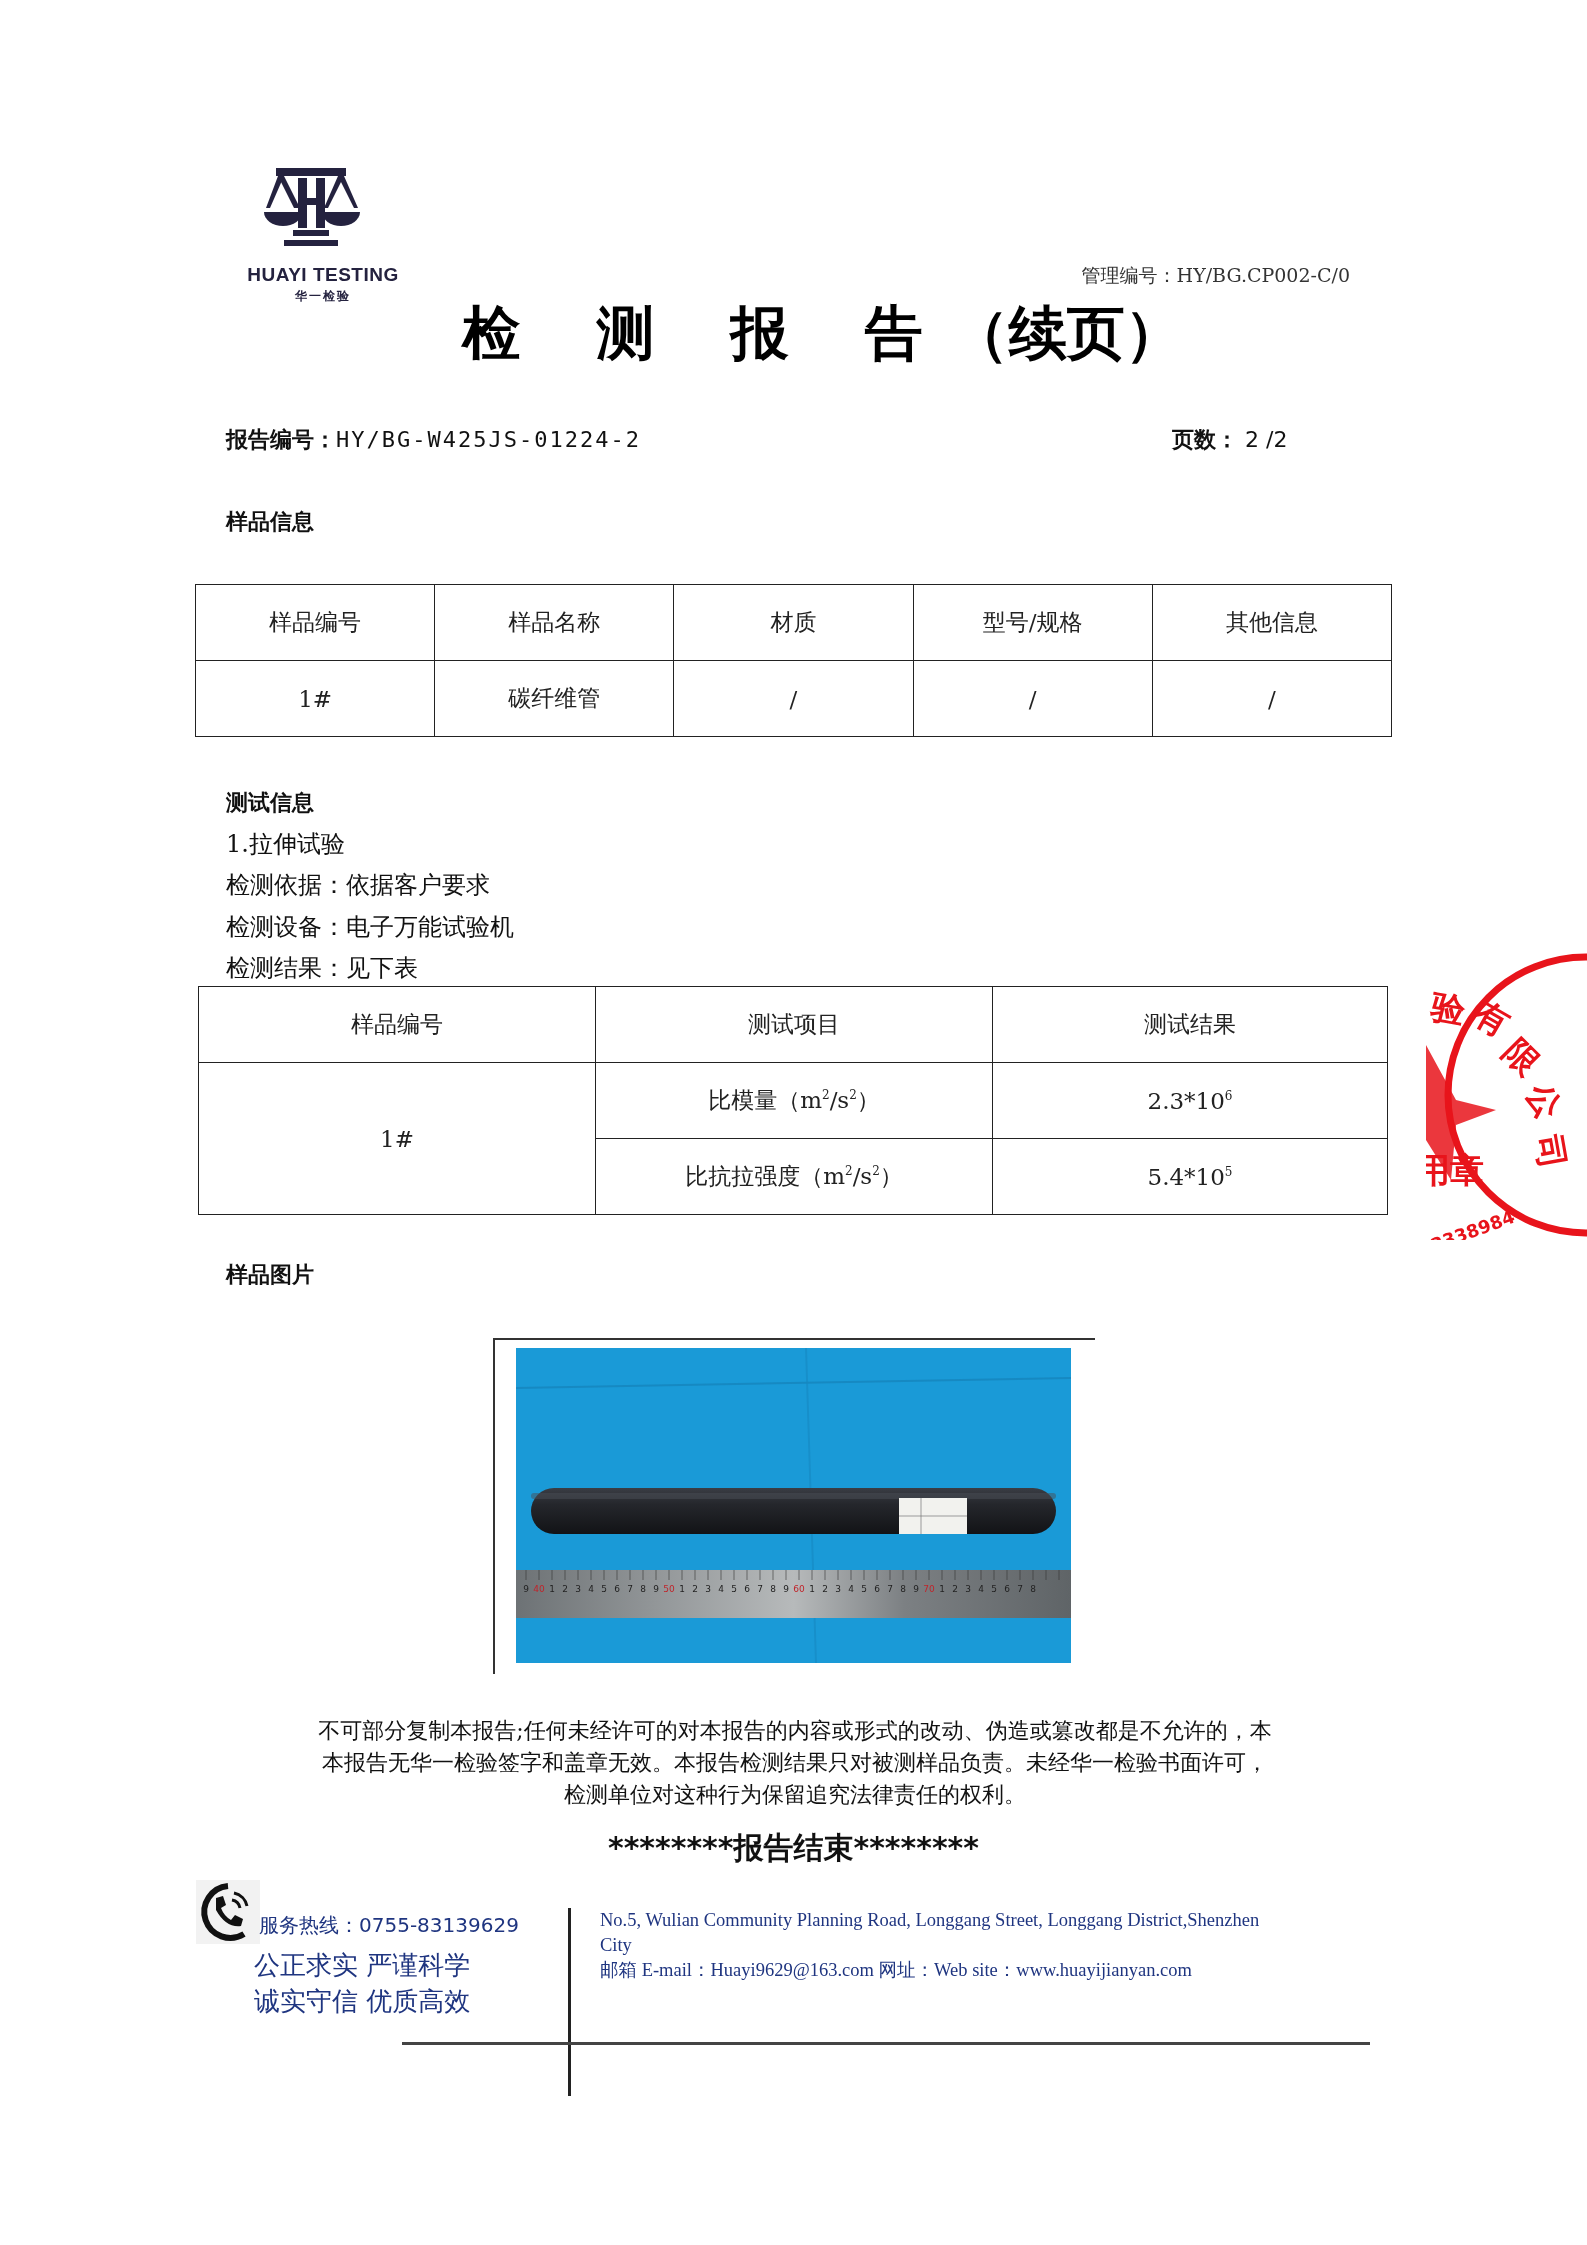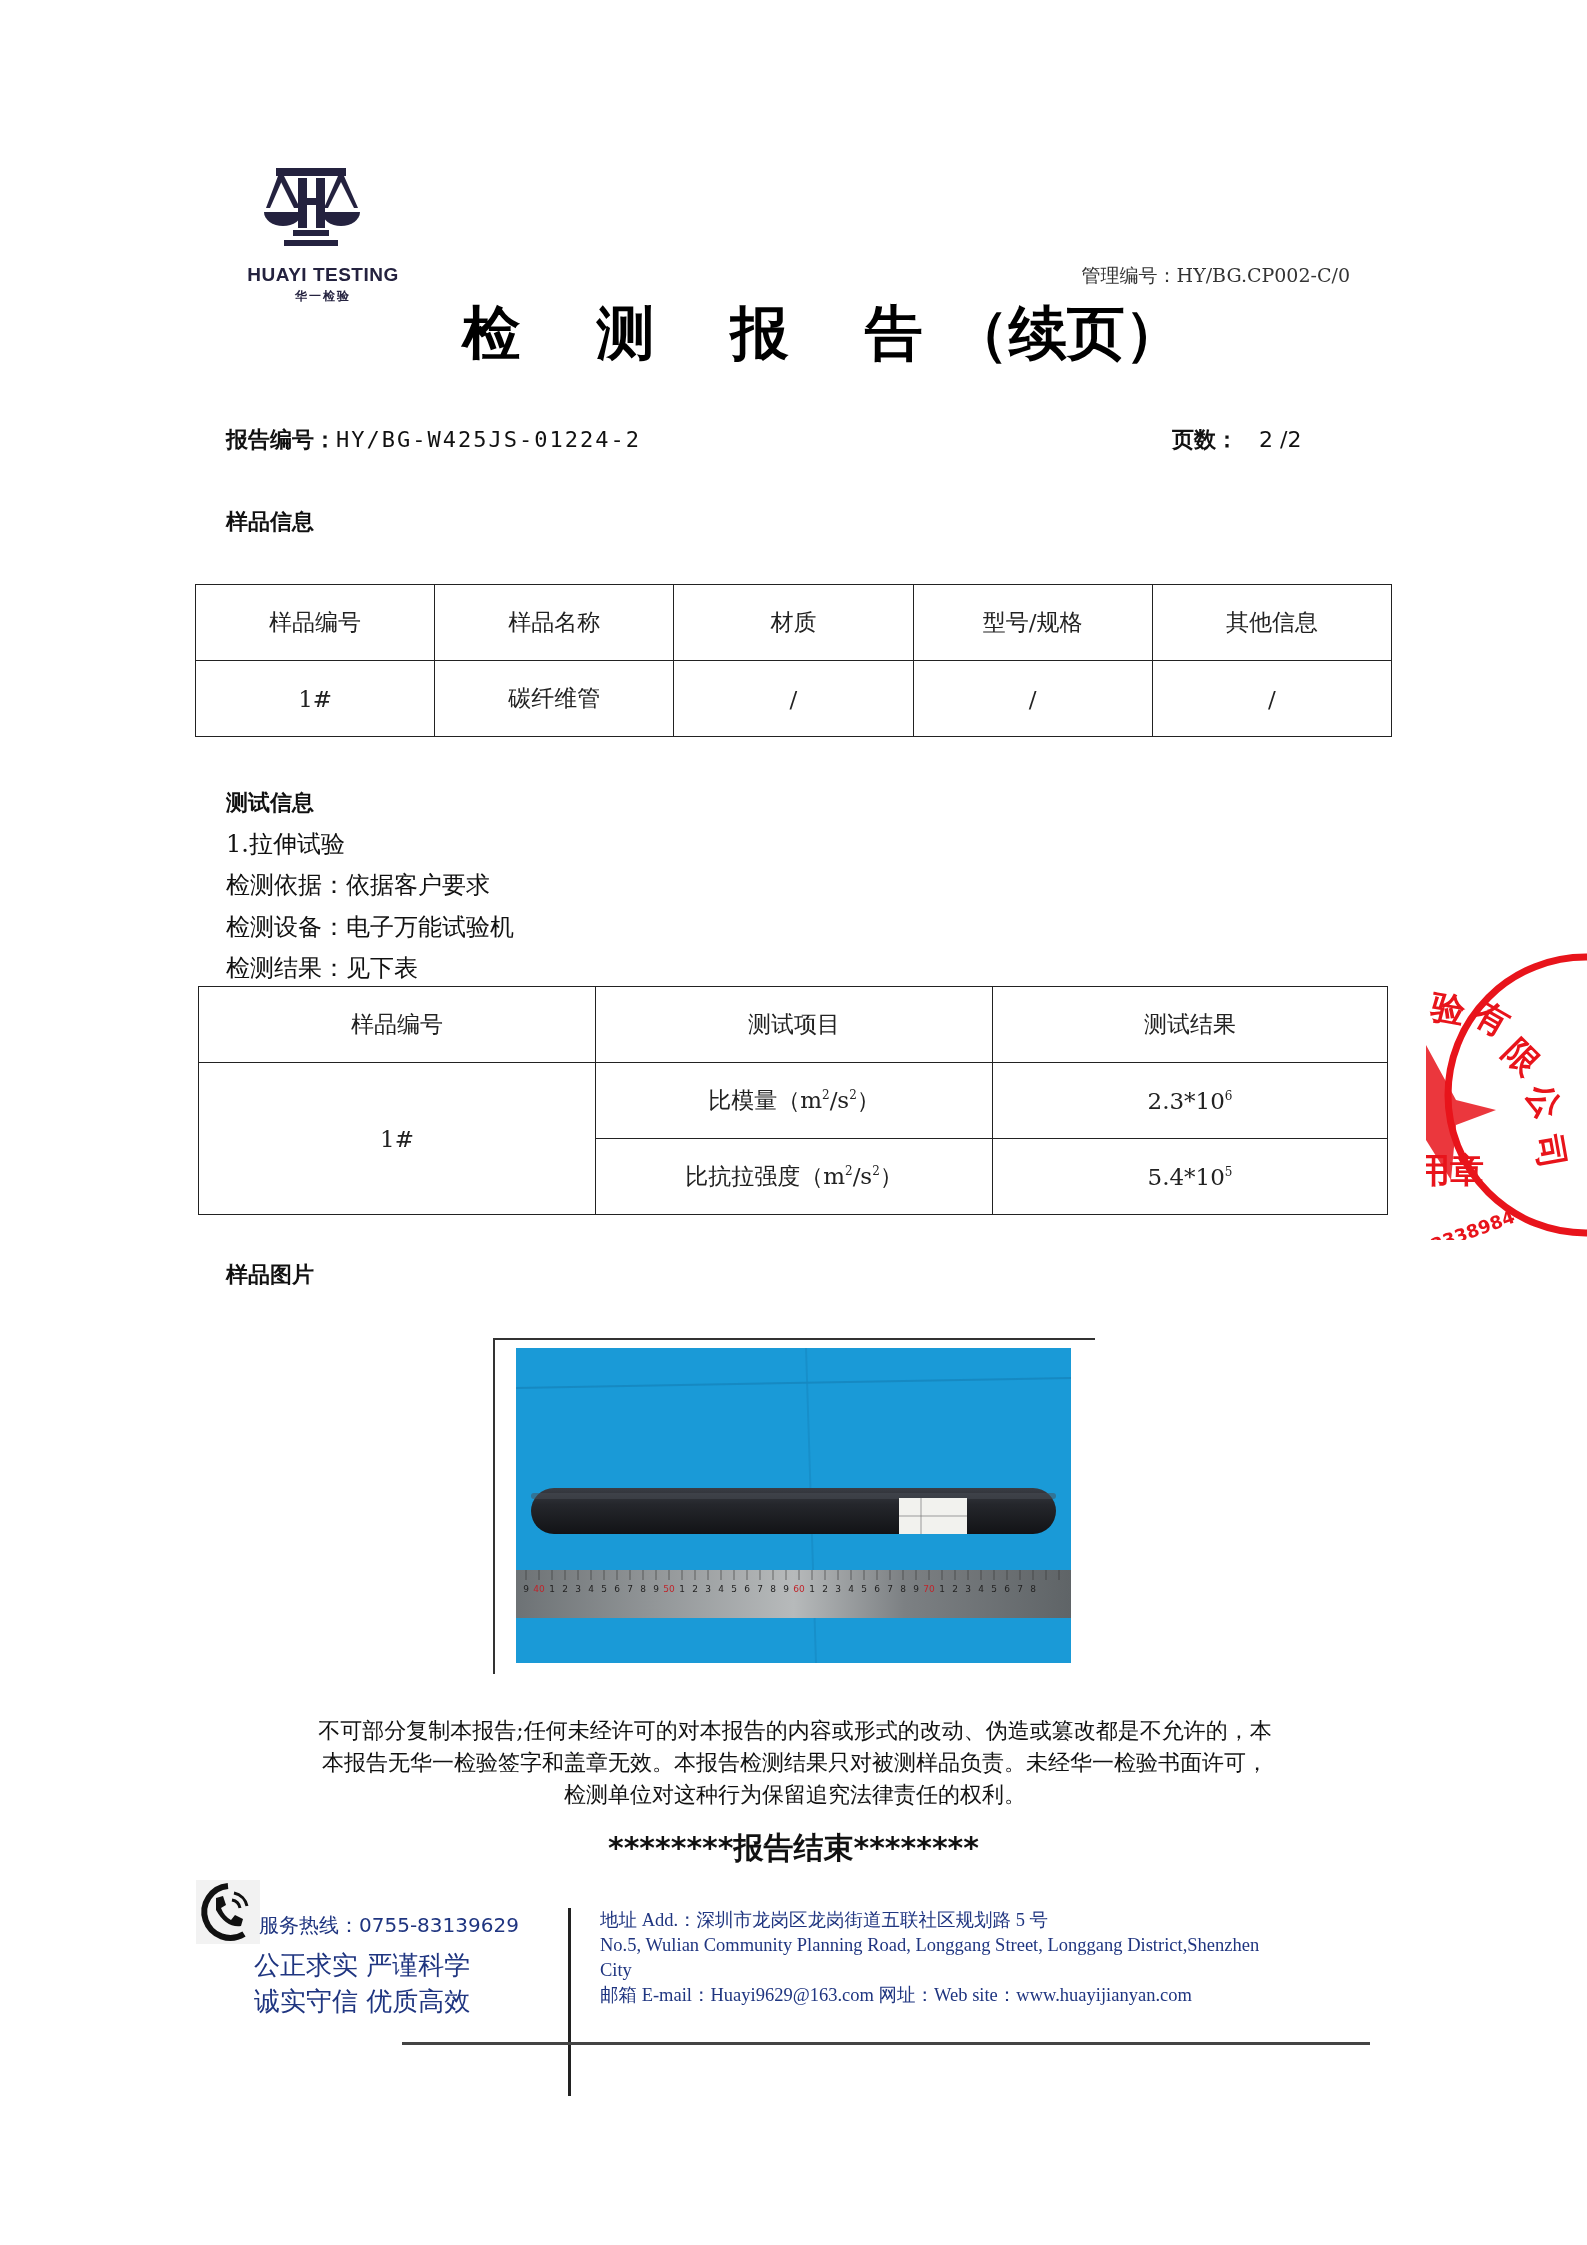--- a/index.html
+++ b/index.html
@@ -93,21 +93,21 @@
 
 <div class="abs title">
   <span style="letter-spacing:28px">检 测 报 告</span><span>（续页）</span>
 </div>
 
 <div class="abs report-no">
   <span class="lbl">报告编号：</span><span class="val">HY/BG-W425JS-01224-2</span>
 </div>
 <div class="abs page-no">
   <span class="lbl">页数：</span>
-  <span style="margin-left:14px">2 /2</span>
+  <span style="">2 /2</span>
 </div>
 
 <div class="abs section-h" style="left:226px; top:507px;">样品信息</div>
 
 <table class="grid tbl1">
   <tbody>
       <tr>
     <td>样品编号</td>
     <td>样品名称</td>
     <td>材质</td>
@@ -302,17 +302,16 @@
     <span>服务热线：</span><span>0755-83139629</span>
   </div>
   <div class="motto" style="top:68px">公正求实 严谨科学</div>
   <div class="motto" style="top:104px">诚实守信 优质高效</div>
 </div>
 
 <div class="abs vline"></div>
 <div class="abs hline"></div>
 
 <div class="abs footer-right">
-  <div>地址 Add.：深圳市龙岗区龙岗街道五联社区规划路 5 号</div>
   <div>No.5, Wulian Community Planning Road, Longgang Street, Longgang District,Shenzhen</div>
   <div>City</div>
   <div>邮箱 E-mail：Huayi9629@163.com  网址：Web site：www.huayijianyan.com</div>
 </div>
 
 </body></html>

